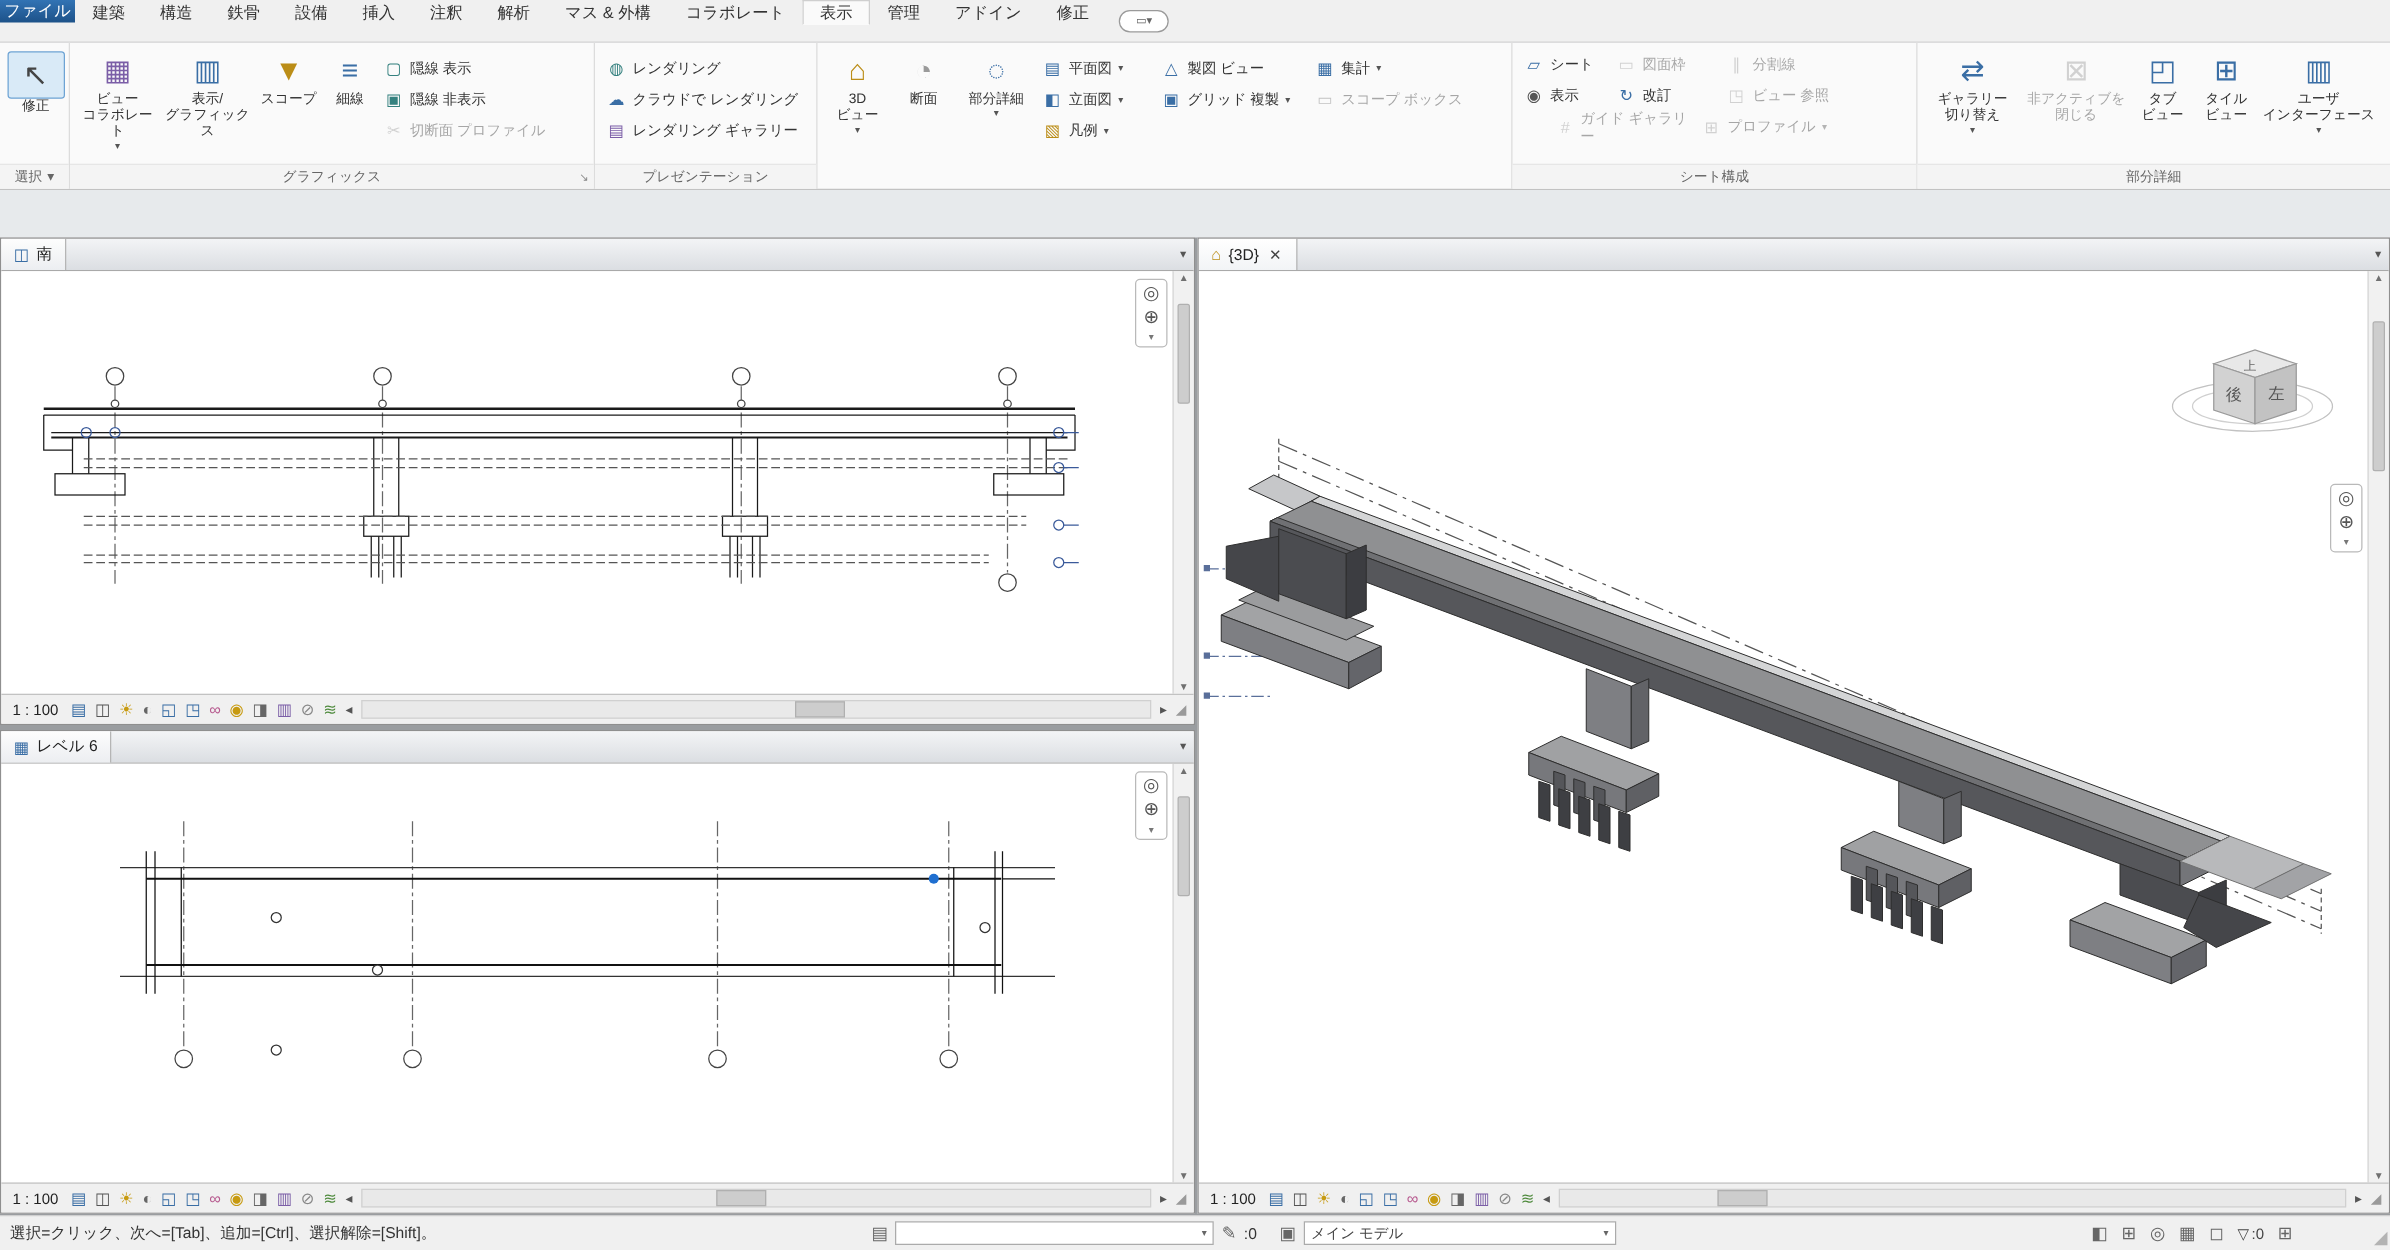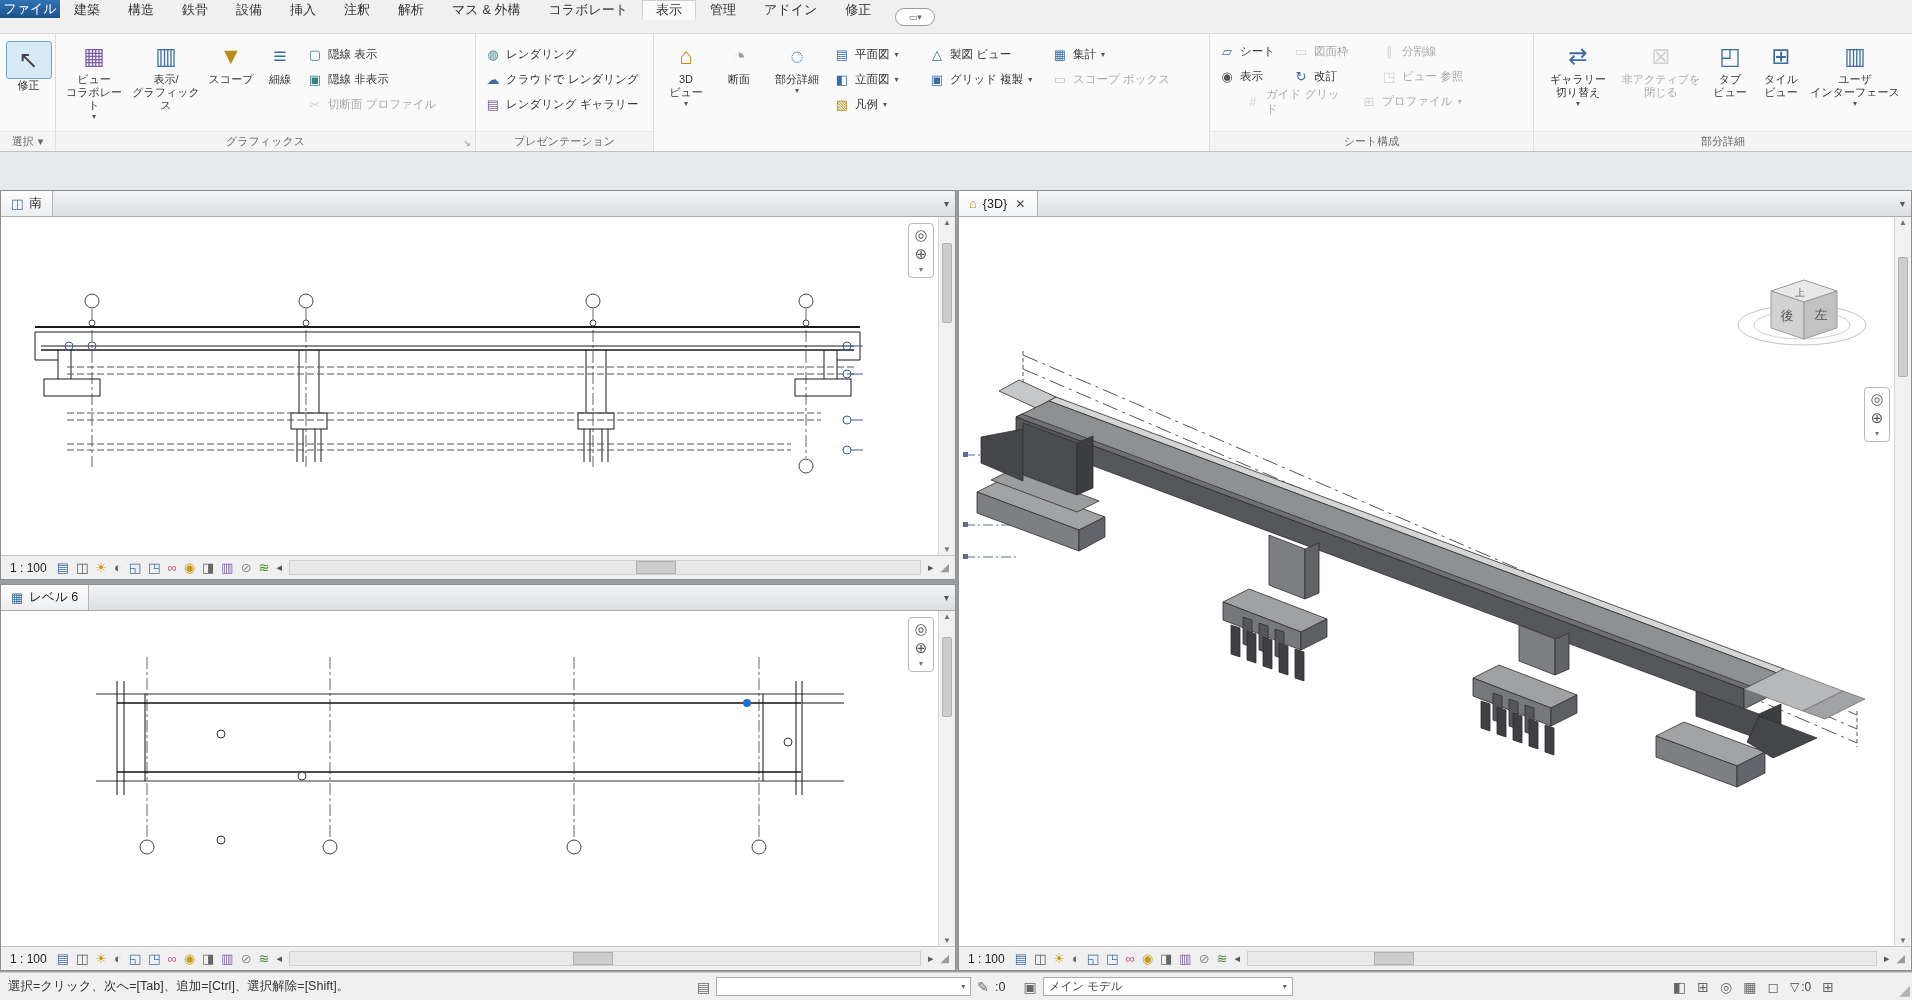--- a/index.html
+++ b/index.html
@@ -255,21 +255,21 @@
               <span>改訂</span>
             </div>
           <div class="smallbtn disabled" style="width:100px">
               <span class="sicon ic-gray">◳</span>
               <span>ビュー 参照</span>
             </div>
         </div>
         <div style="display:flex;gap:4px;padding-left:26px">
           <div class="smallbtn disabled" style="width:112px">
               <span class="sicon ic-gray">#</span>
-              <span>ガイド グリッド</span>
+              <span>ガイド ギャラリー</span>
             </div>
           <div class="smallbtn disabled" style="width:112px">
               <span class="sicon ic-gray">⊞</span>
               <span>プロファイル</span>
               <span class="bcaret">▾</span>
             </div>
         </div>
       </div>
       <div class="rlabel">
           <span>シート構成</span>

